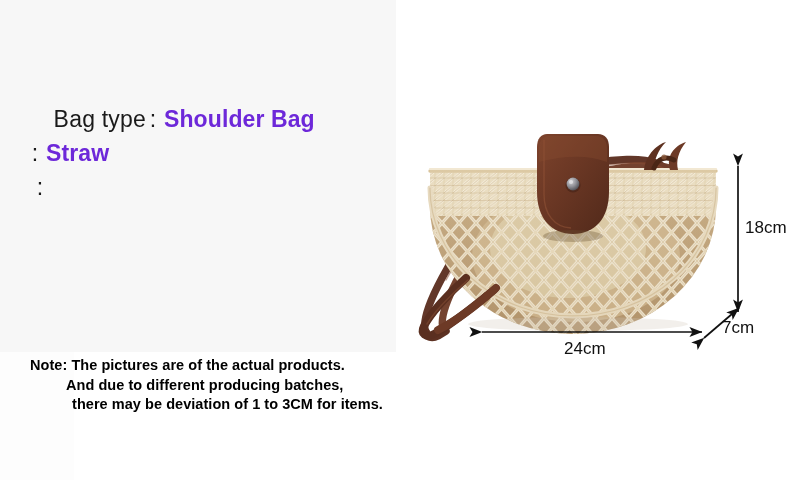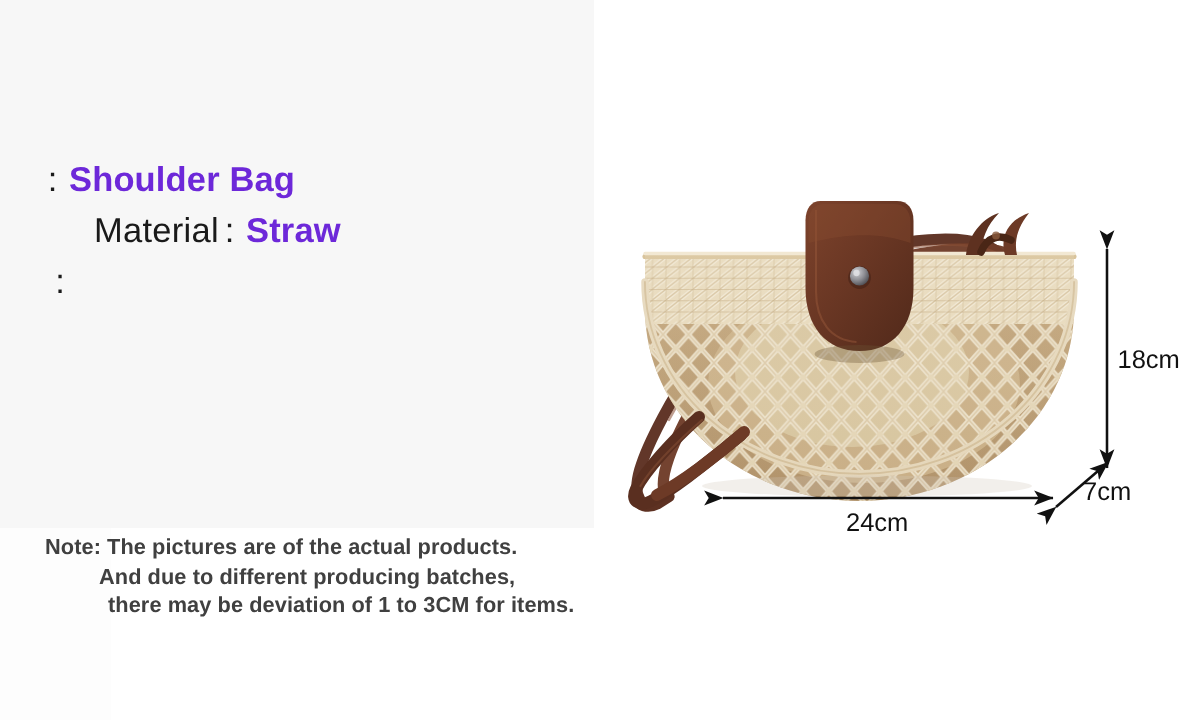--- a/index.html
+++ b/index.html
@@ -33,21 +33,21 @@
   .spec-colon{width:14px;text-align:center;font-size:23px;color:#1a1a1a;}
   .spec-value{
     font-size:23px;color:#6d28d9;font-weight:600;letter-spacing:.1px;
     white-space:nowrap;padding-left:4px;
   }
   .spec-row.r3 .spec-colon{padding-left:5px;}
 
   
   .note-block{position:absolute;left:30px;top:356px;width:420px;}
   .note-line{
-    font-size:14.5px;font-weight:700;color:#404040;
+    font-size:14.5px;font-weight:700;color:#000000;
     line-height:19.5px;white-space:nowrap;letter-spacing:.05px;
   }
   .note-line.i1{padding-left:0px;}
   .note-line.i2{padding-left:48px;}
   .note-line.i3{padding-left:36px;}
   .note-line.i4{padding-left:36px;}
   .note-line.i5{padding-left:42px;}
 
   
   .photo{
@@ -59,40 +59,40 @@
 
   svg.bag-svg{position:absolute;left:0;top:0;overflow:visible;}
 
   
   .dim-layer{position:absolute;left:0;top:0;width:800px;height:480px;pointer-events:none;}
   .dim-text{
     position:absolute;font-size:17px;color:#111;font-weight:400;
     font-family:"Liberation Sans", sans-serif;white-space:nowrap;
   }
   #dim-h-label{left:564px;top:339px;}
-  #dim-v-label{left:745px;top:218px;margin-top:12px;}
+  #dim-v-label{left:745px;top:218px;}
   #dim-d-label{left:722px;top:318px;}
 </style>
 </head>
 <body>
 
 <div id="stage">
 
   <div class="spec-panel"></div>
   <div class="note-panel"></div>
 
   <div class="spec-list">
 
     <div class="spec-row r1">
+      <span class="spec-label">Bag type</span>
       <span class="spec-colon">:</span>
       <span class="spec-value">Shoulder Bag</span>
     </div>
 
     <div class="spec-row r2">
-      <span class="spec-label">Material</span>
       <span class="spec-colon">:</span>
       <span class="spec-value">Straw</span>
     </div>
 
     <div class="spec-row r3">
       <span class="spec-colon">:</span>
     </div>
 
   </div>
 

